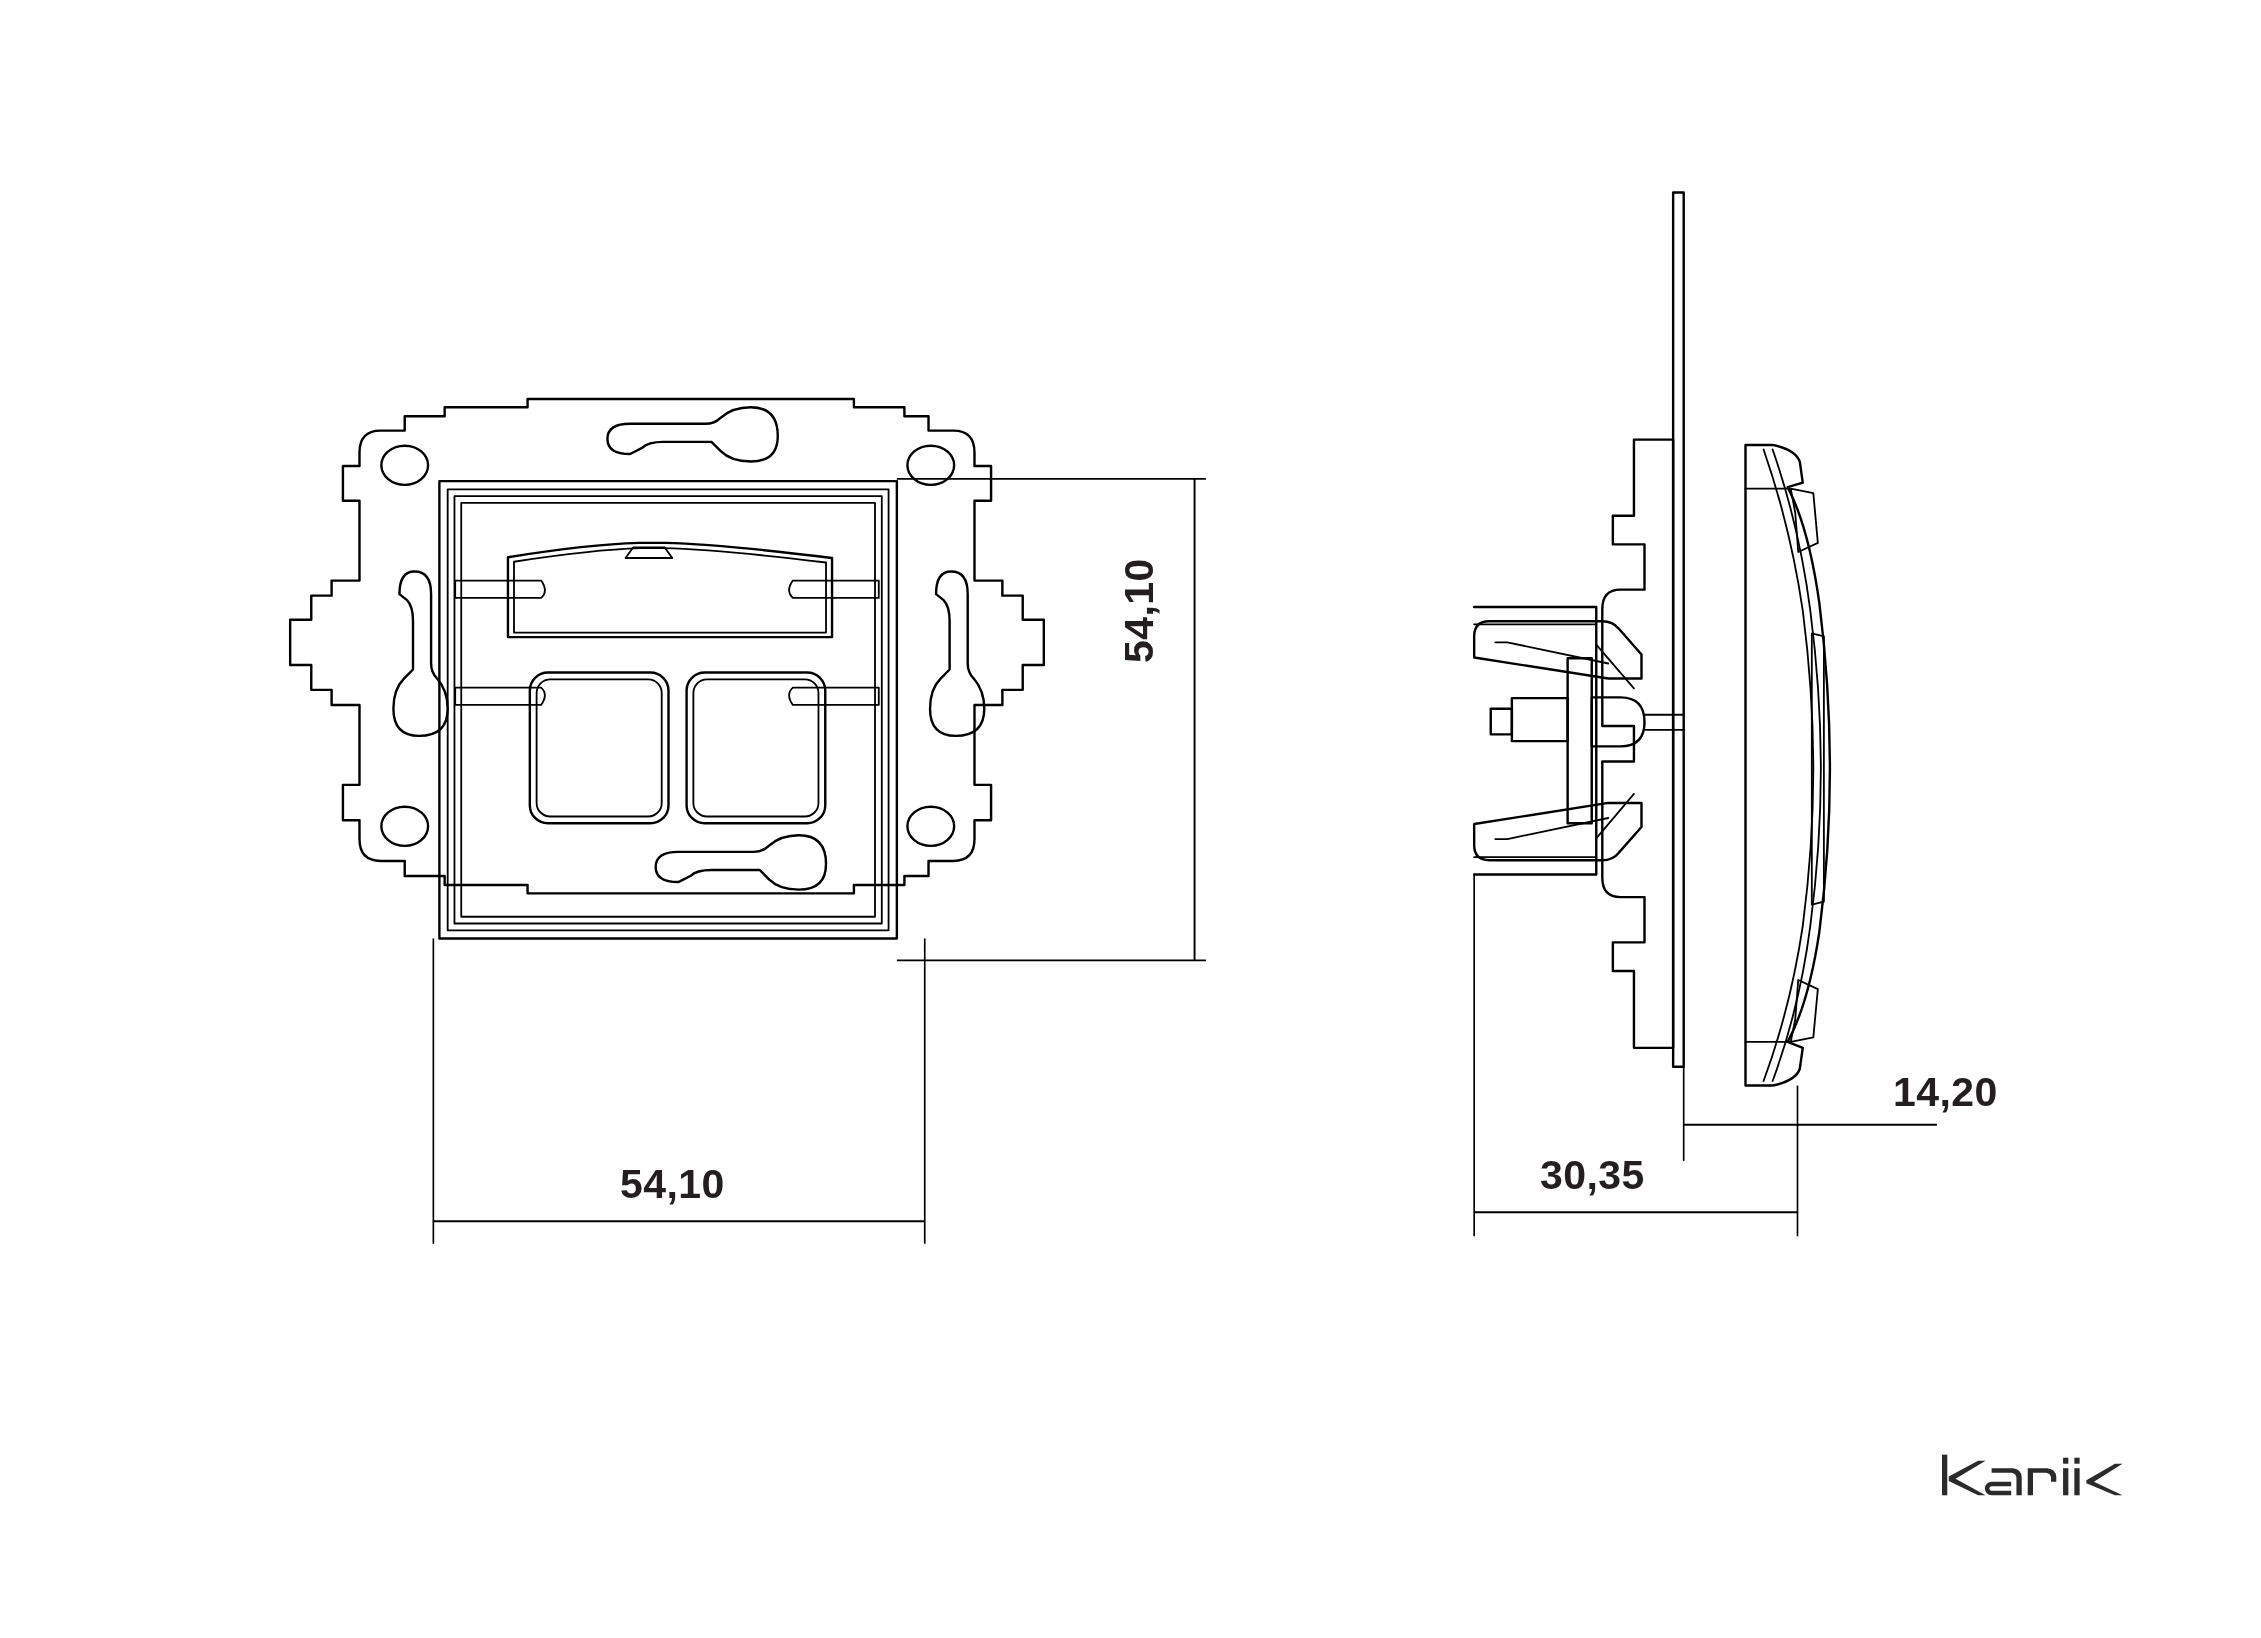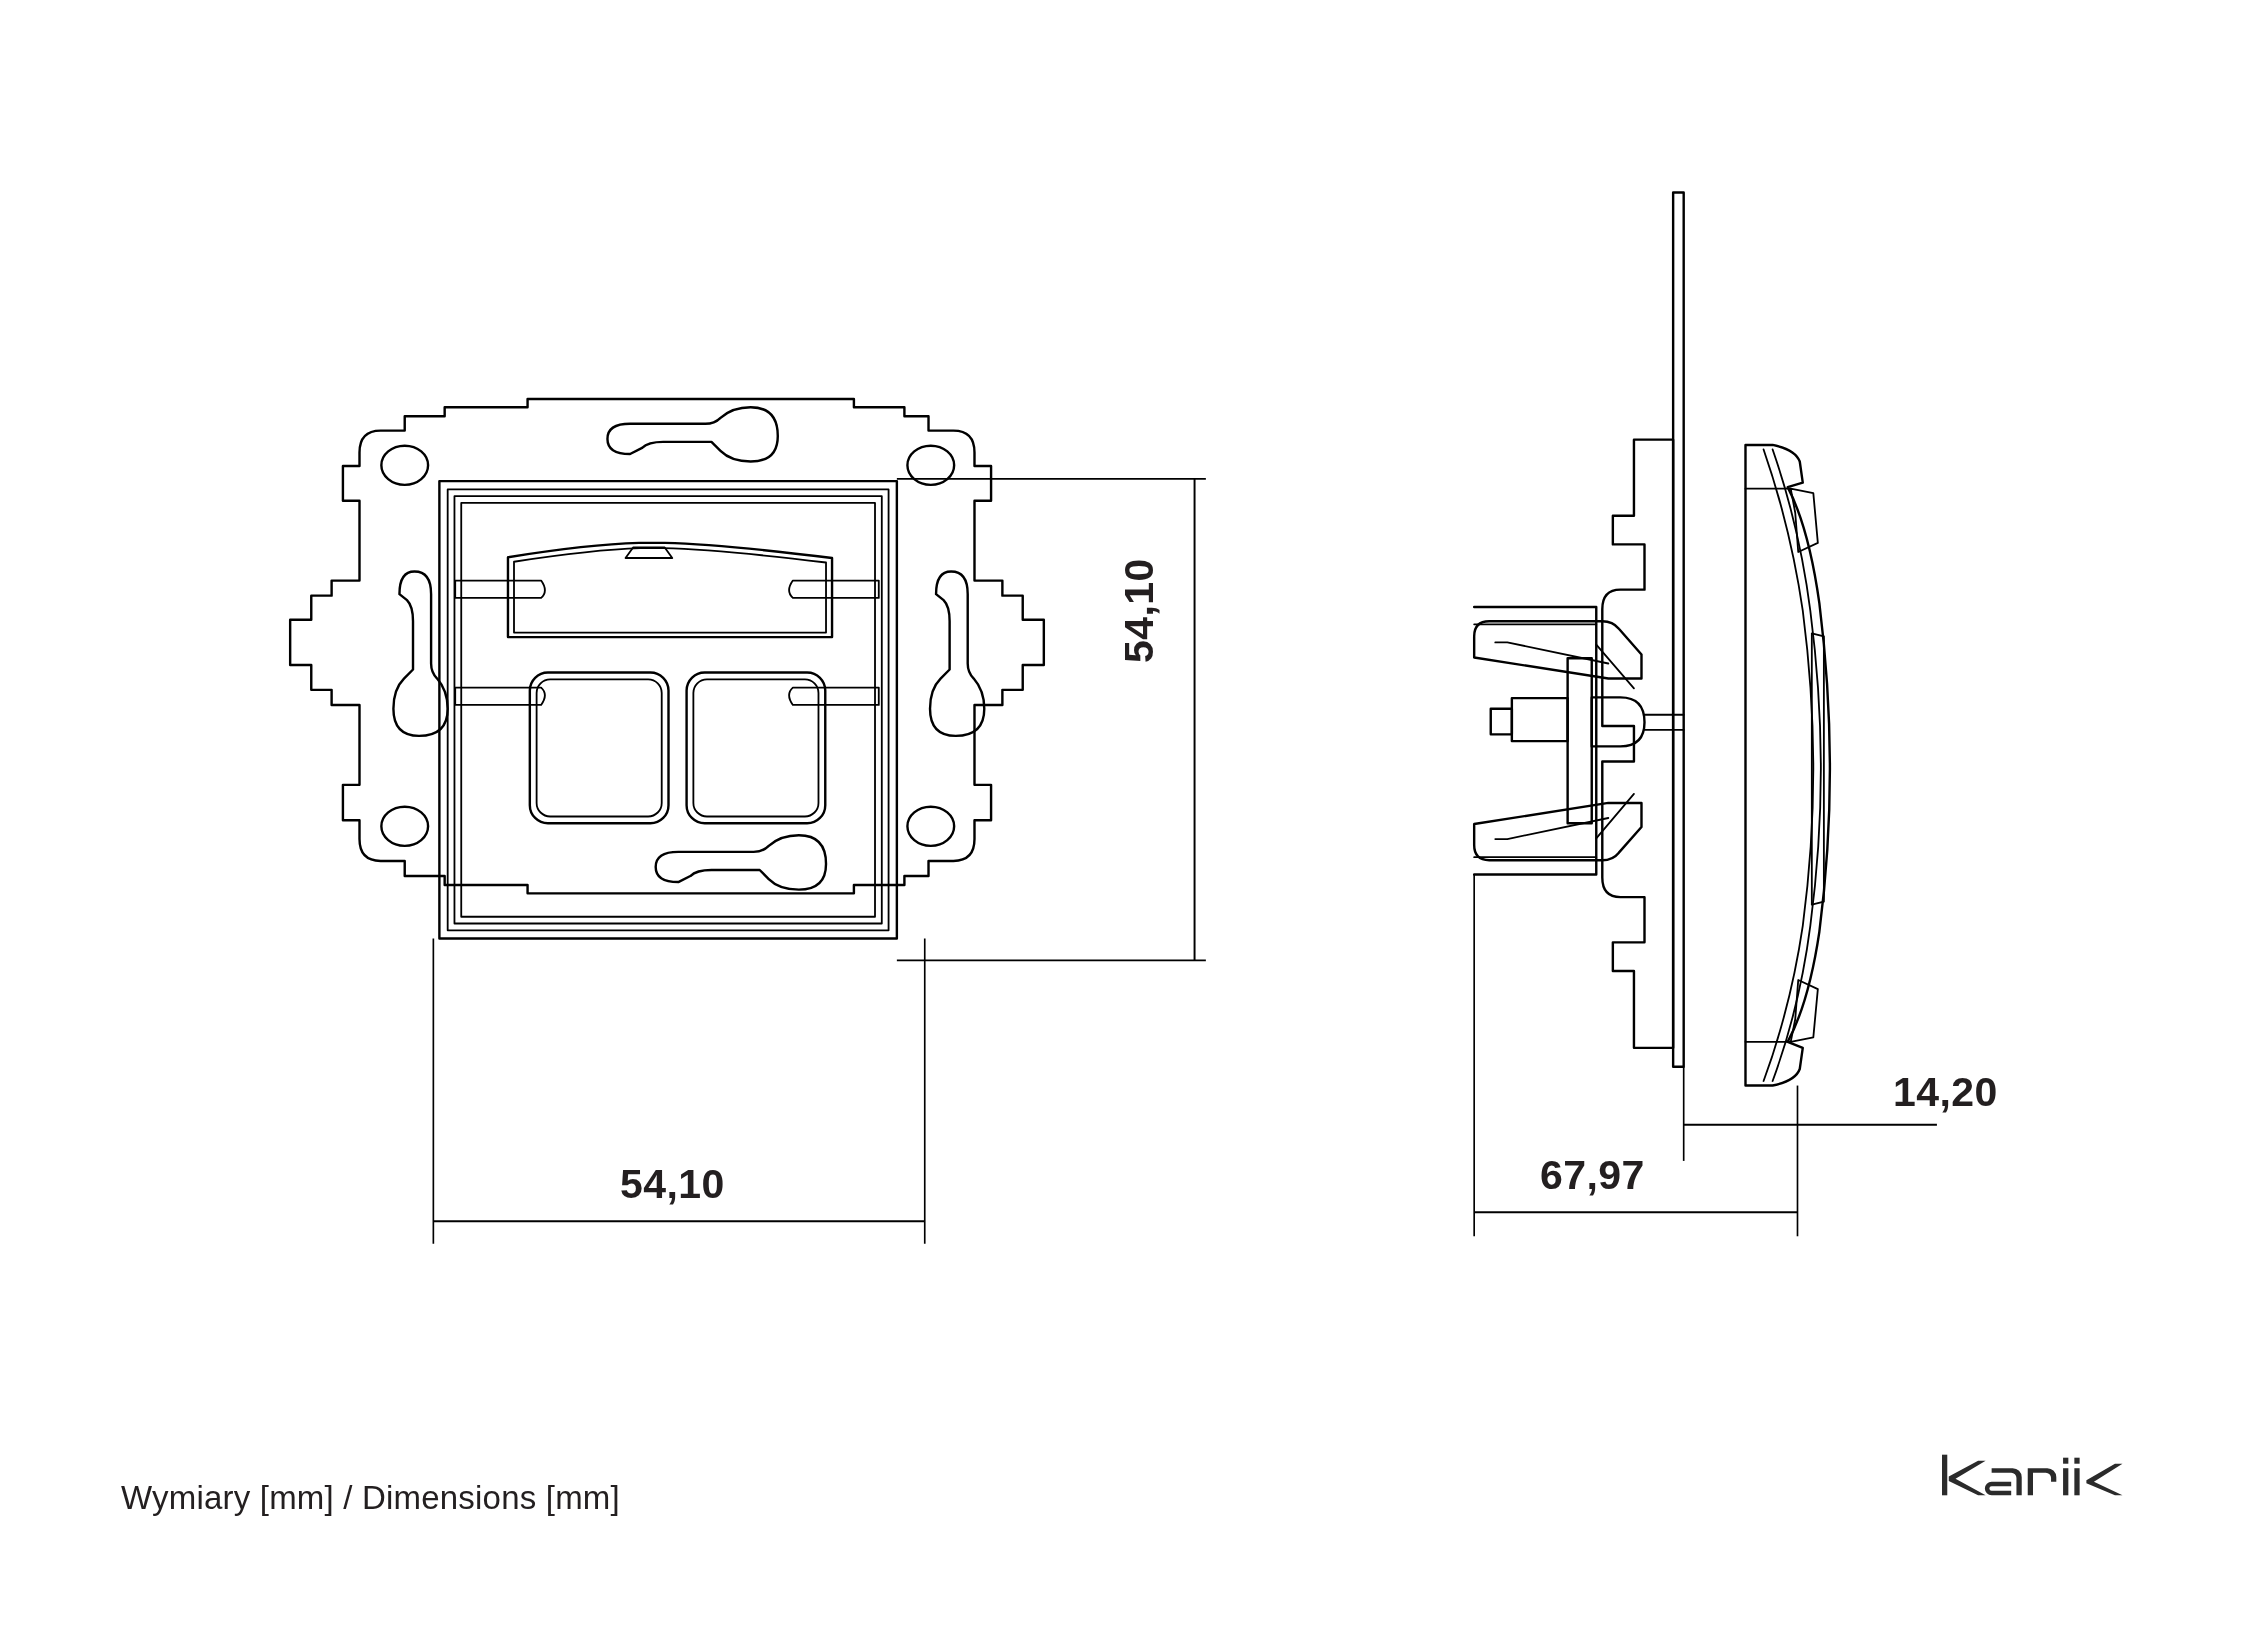--- a/index.html
+++ b/index.html
@@ -423,25 +423,24 @@
 
       <line class="dim-ext" x1="2234" y1="1415" x2="2234" y2="1540"></line>
       <line class="dim" x1="2234" y1="1492" x2="2570" y2="1492"></line>
     </g>
   </svg>
 
   <div class="dim-label" id="label-height">54,10</div>
 
   <div class="dim-label" id="label-width">54,10</div>
 
-  <div class="dim-label" id="label-depth-body">67,97</div>
+  <div class="dim-label" id="label-depth-body">30,35</div>
 
   <div class="dim-label" id="label-thickness">14,20</div>
 
-  <div id="caption">Wymiary [mm] / Dimensions [mm]</div>
 
   <div id="brand-logo" title="kariik">
     <svg viewBox="0 0 250 70" xmlns="http://www.w3.org/2000/svg">
       <g fill="#2b2b2b">
 
         <rect x="4" y="2" width="7" height="54"></rect>
         <polygon points="13,31 52,10 62,10 22,34 62,56 52,56 13,37"></polygon>
 
         <path d="M 70 20 h 28 a 12 12 0 0 1 12 12 v 24 h -7 v -23 a 7 7 0 0 0 -7 -7 h -26 z"></path>
         <path d="M 70 38 h 26 v 6 h -26 a 3 3 0 0 0 0 6 h 26 v 6 h -26 a 9 9 0 0 1 0 -18 z"></path>

